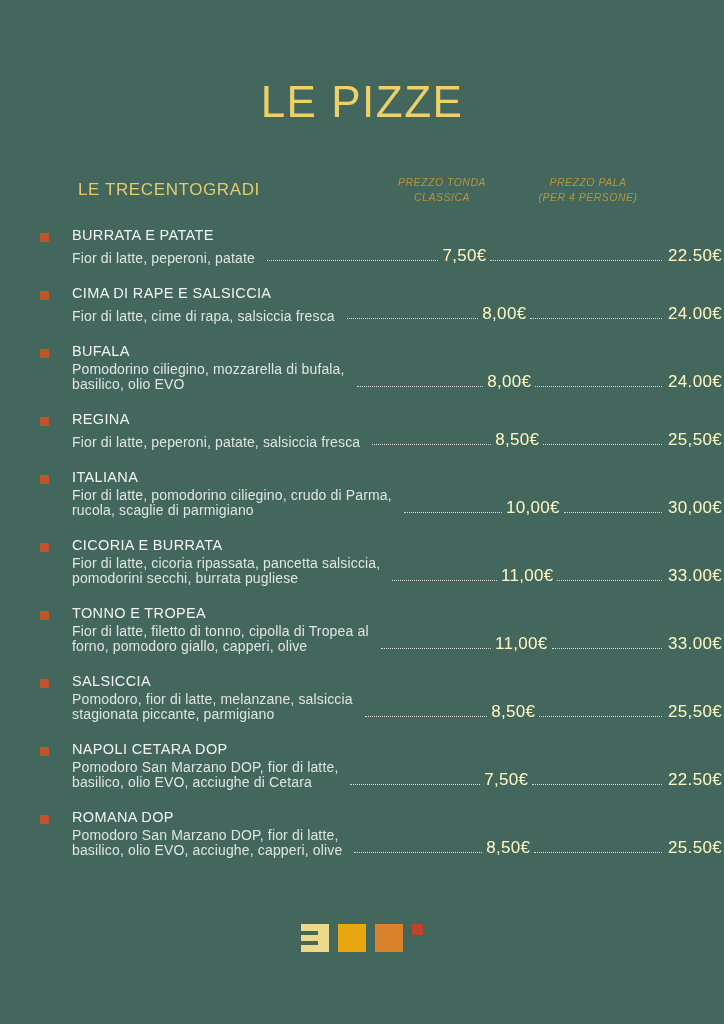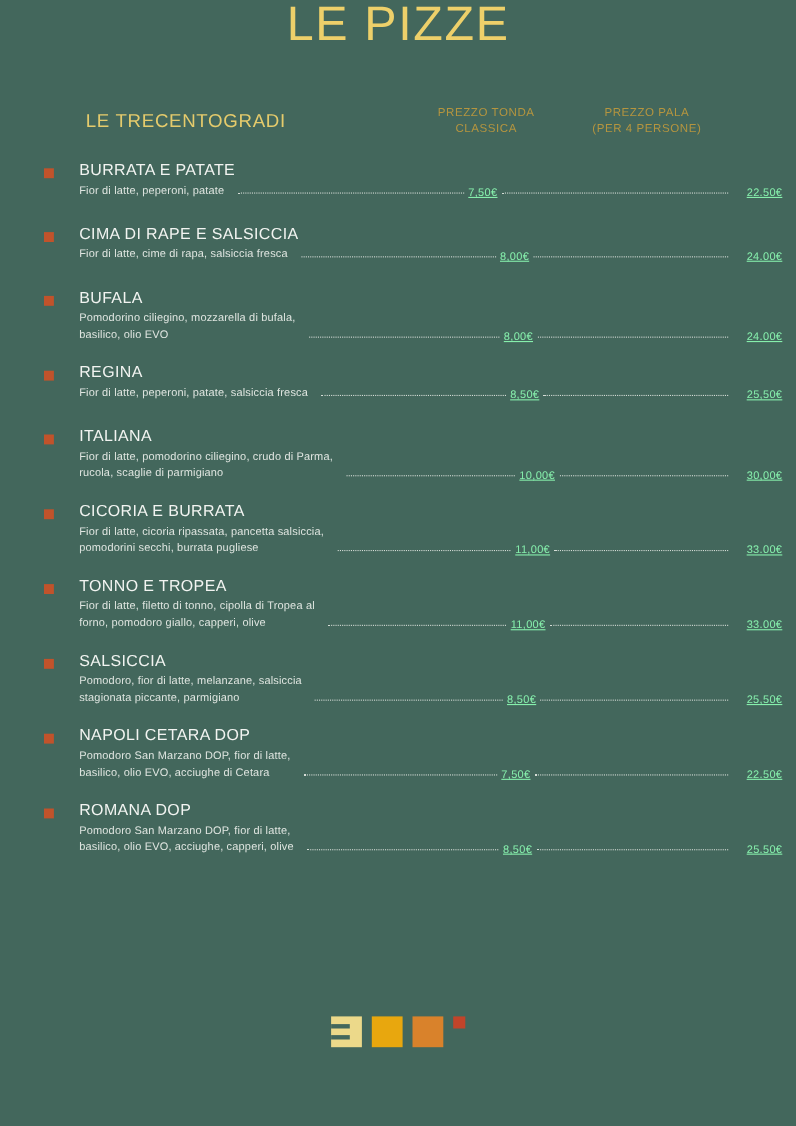--- a/index.html
+++ b/index.html
@@ -17,20 +17,21 @@
   }
 
   
   .page-title {
     text-align: center;
     color: #edd06a;
     font-size: 44px;
     letter-spacing: 1.5px;
     font-weight: 400;
     margin: 0;
+    padding-top: 80px;
     line-height: 1;
   }
 
   
   .col-header-row {
     position: relative;
     margin-top: 48px;
     height: 48px;
   }
   .section-label {
@@ -43,20 +44,21 @@
   }
   .price-col-head {
     position: absolute;
     top: 3px;
     width: 160px;
     text-align: center;
     color: #b5953f;
     font-size: 10.5px;
     letter-spacing: 0.5px;
     line-height: 15px;
+    font-style: italic;
   }
   .price-col-head.tonda { left: 362px; }
   .price-col-head.pala  { left: 508px; }
 
   
   .menu-list {
     position: relative;
     margin-top: 6px;
     padding: 0 0 0 0;
     list-style: none;
@@ -85,42 +87,41 @@
     display: block;
   }
   .item-body {
     margin-left: 32px;
     display: flex;
     align-items: flex-end;
     margin-top: 2px;
   }
   .item-desc {
     color: #dfe5e0;
-    font-size: 10px;
+    font-size: 14px;
     line-height: 15px;
     letter-spacing: 0.15px;
     white-space: pre-line;
     flex: 0 0 auto;
     padding-right: 8px;
   }
   .leader {
     flex: 1 1 auto;
     border-bottom: 1.5px dotted #d5dcd6;
     margin: 0 4px 5px 4px;
     min-width: 18px;
     height: 1px;
   }
   .price {
-    color: #86efac;
-    font-size: 10px;
+    color: #fef9c3;
+    font-size: 17px;
     letter-spacing: 0.3px;
     flex: 0 0 auto;
     white-space: nowrap;
     padding-bottom: 0;
-    text-decoration: underline;
   }
   .price.tonda { }
   .leader2 {
     flex: 1 1 auto;
     border-bottom: 1.5px dotted #d5dcd6;
     margin: 0 4px 5px 4px;
     min-width: 18px;
     height: 1px;
   }
   .price.pala {

